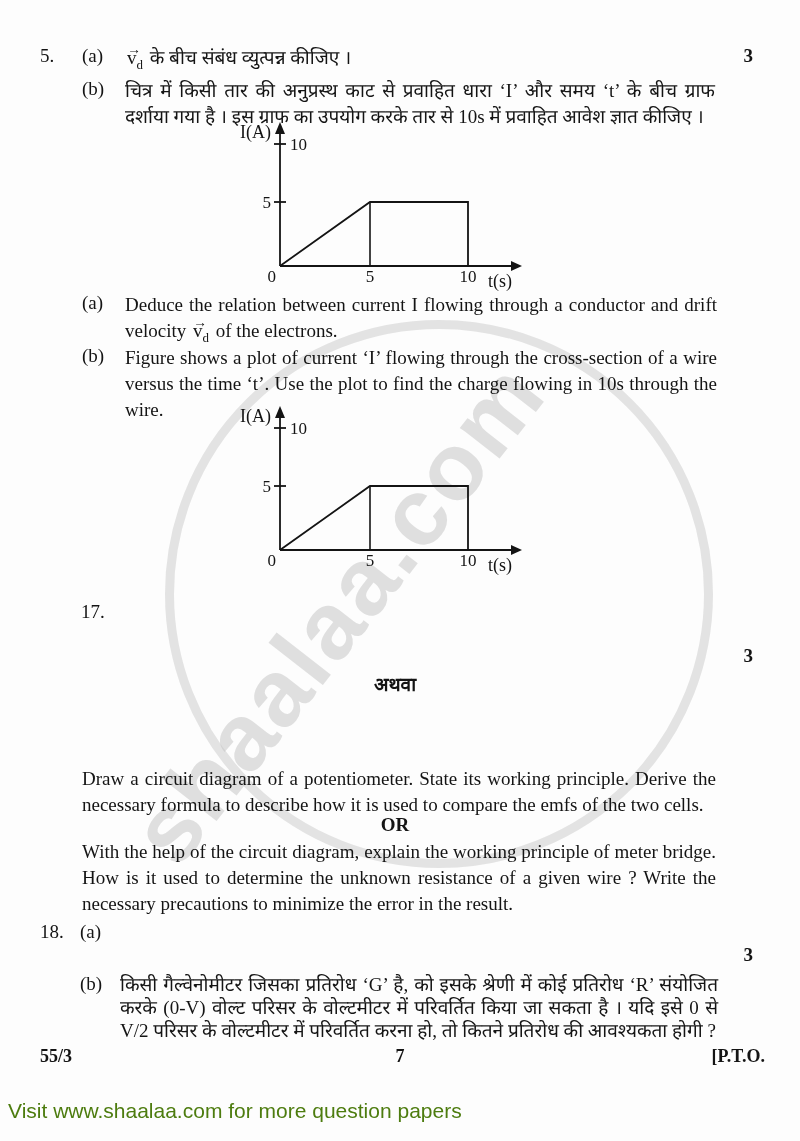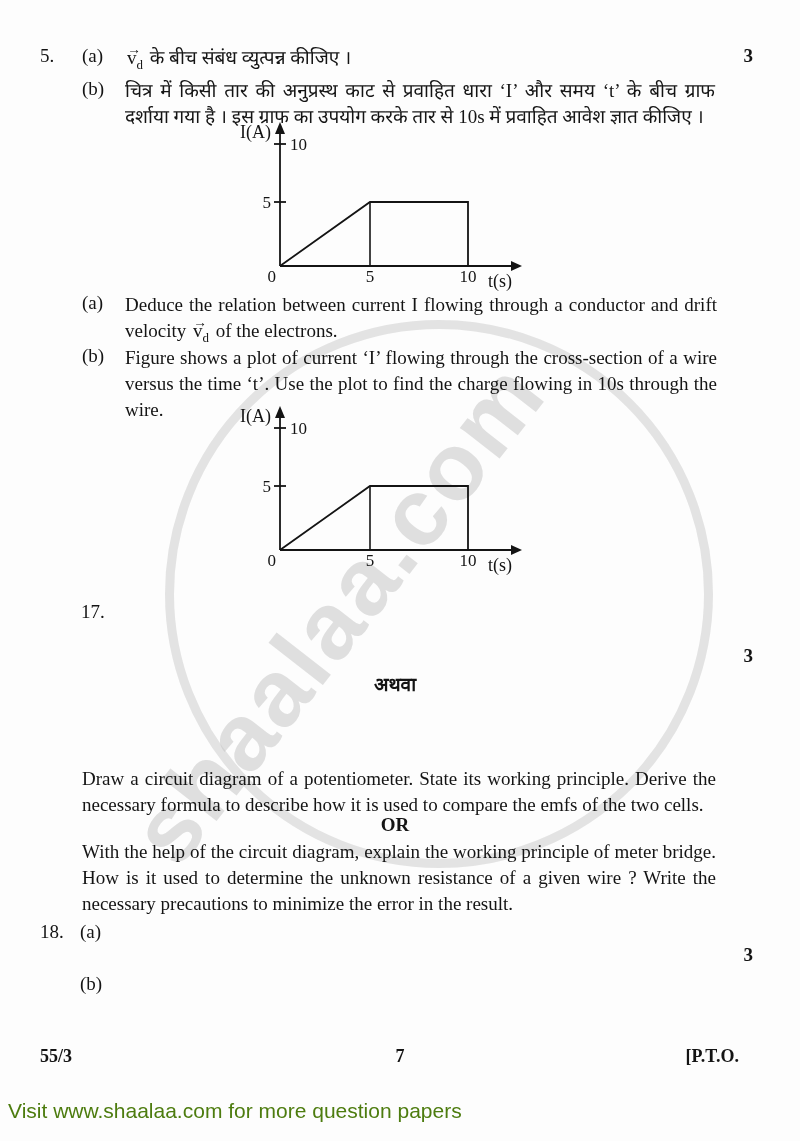--- a/index.html
+++ b/index.html
@@ -112,20 +112,21 @@
 
   <div class="z center-head" style="top:814px;">OR</div>
 
   <div class="z en" style="left:82px;top:839px;width:634px;">With the help of the circuit diagram, explain the working principle of meter bridge. How is it used to determine the unknown resistance of a given wire ? Write the necessary precautions to minimize the error in the result.</div>
 
   <div class="z qnum" style="left:40px;top:921px;">18.</div>
   <div class="z sublabel" style="left:80px;top:921px;">(a)</div>
   <div class="z mark" style="left:731px;top:944px;">3</div>
 
   <div class="z sublabel" style="left:80px;top:973px;">(b)</div>
+  <div class="z hi tight" style="left:120px;top:973px;width:598px;">किसी गैल्वेनोमीटर जिसका प्रतिरोध ‘G’ है, को इसके श्रेणी में कोई प्रतिरोध ‘R’ संयोजित करके (0-V) वोल्ट परिसर के वोल्टमीटर में परिवर्तित किया जा सकता है । यदि इसे 0 से V/2 परिसर के वोल्टमीटर में परिवर्तित करना हो, तो कितने प्रतिरोध की आवश्यकता होगी ?</div>
 
   <div class="z foot" style="left:40px;top:1046px;">55/3</div>
   <div class="z foot" style="left:0;width:800px;text-align:center;top:1046px;">7</div>
-  <div class="z foot" style="right:61px;top:1046px;">[P.T.O.</div>
+  <div class="z foot" style="right:35px;top:1046px;">[P.T.O.</div>
 
   <div class="z visit" style="left:8px;top:1099px;">Visit www.shaalaa.com for more question papers</div>
 
 </div>
 
 </body></html>

